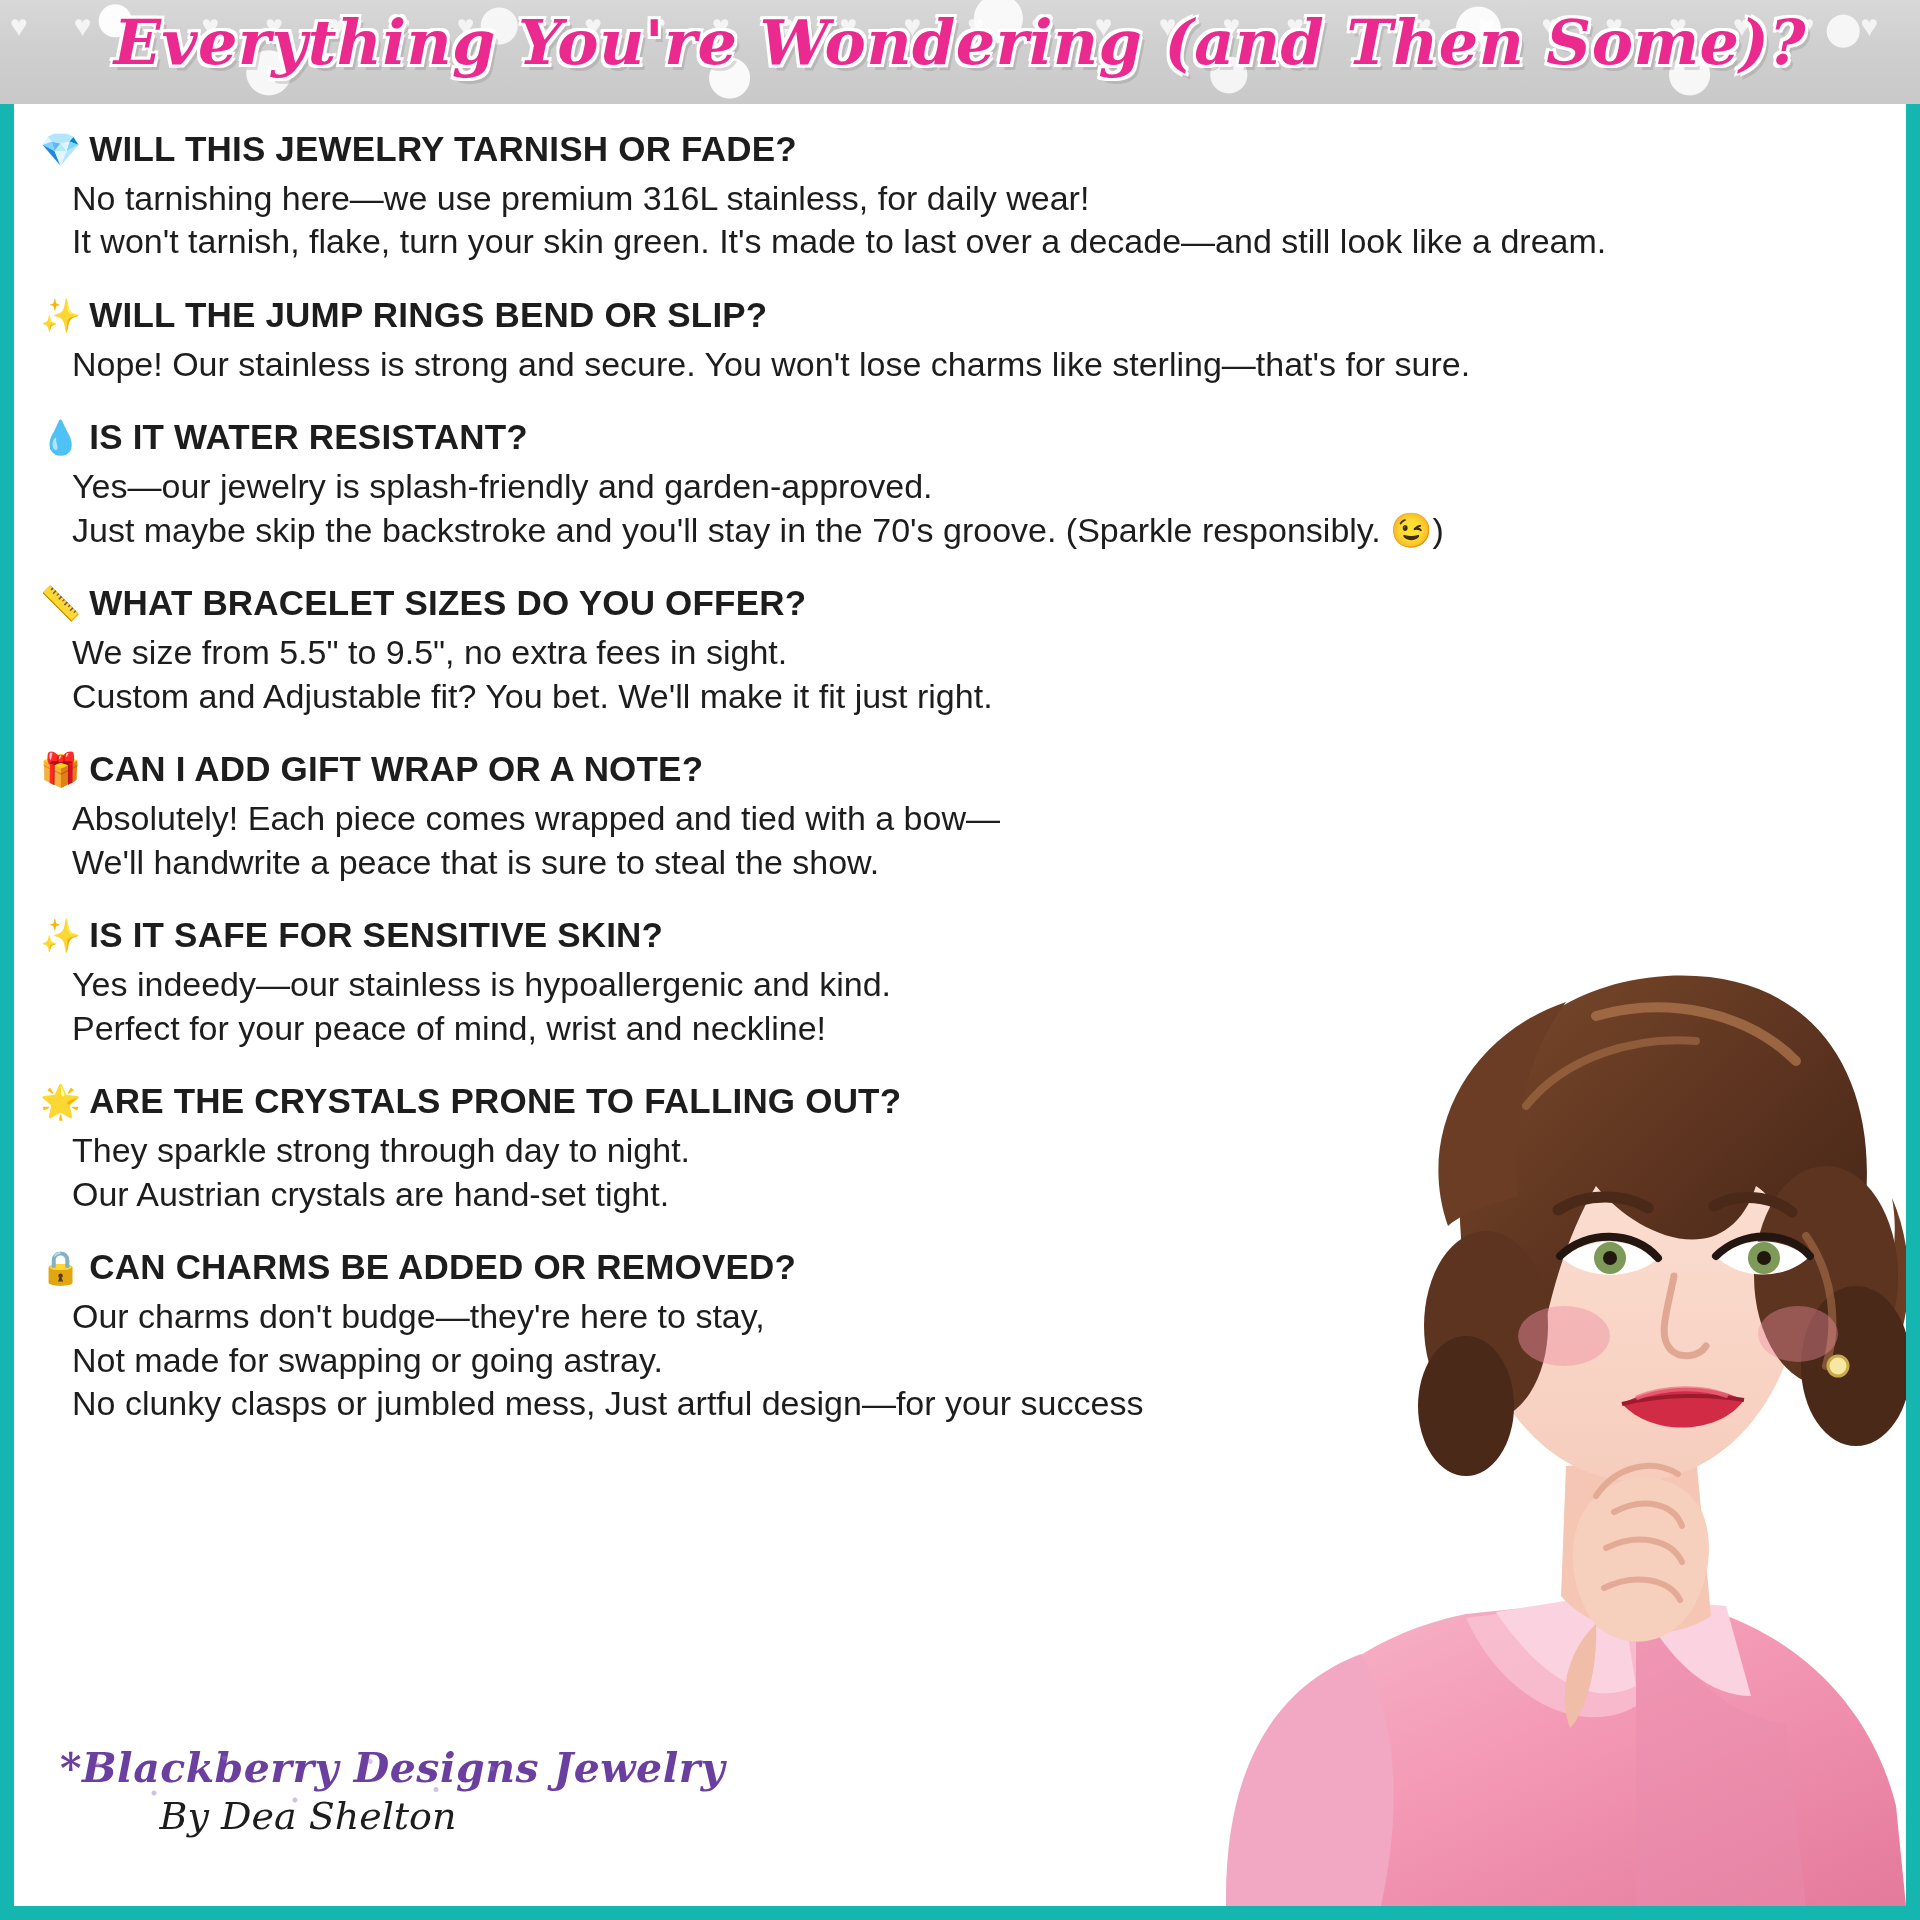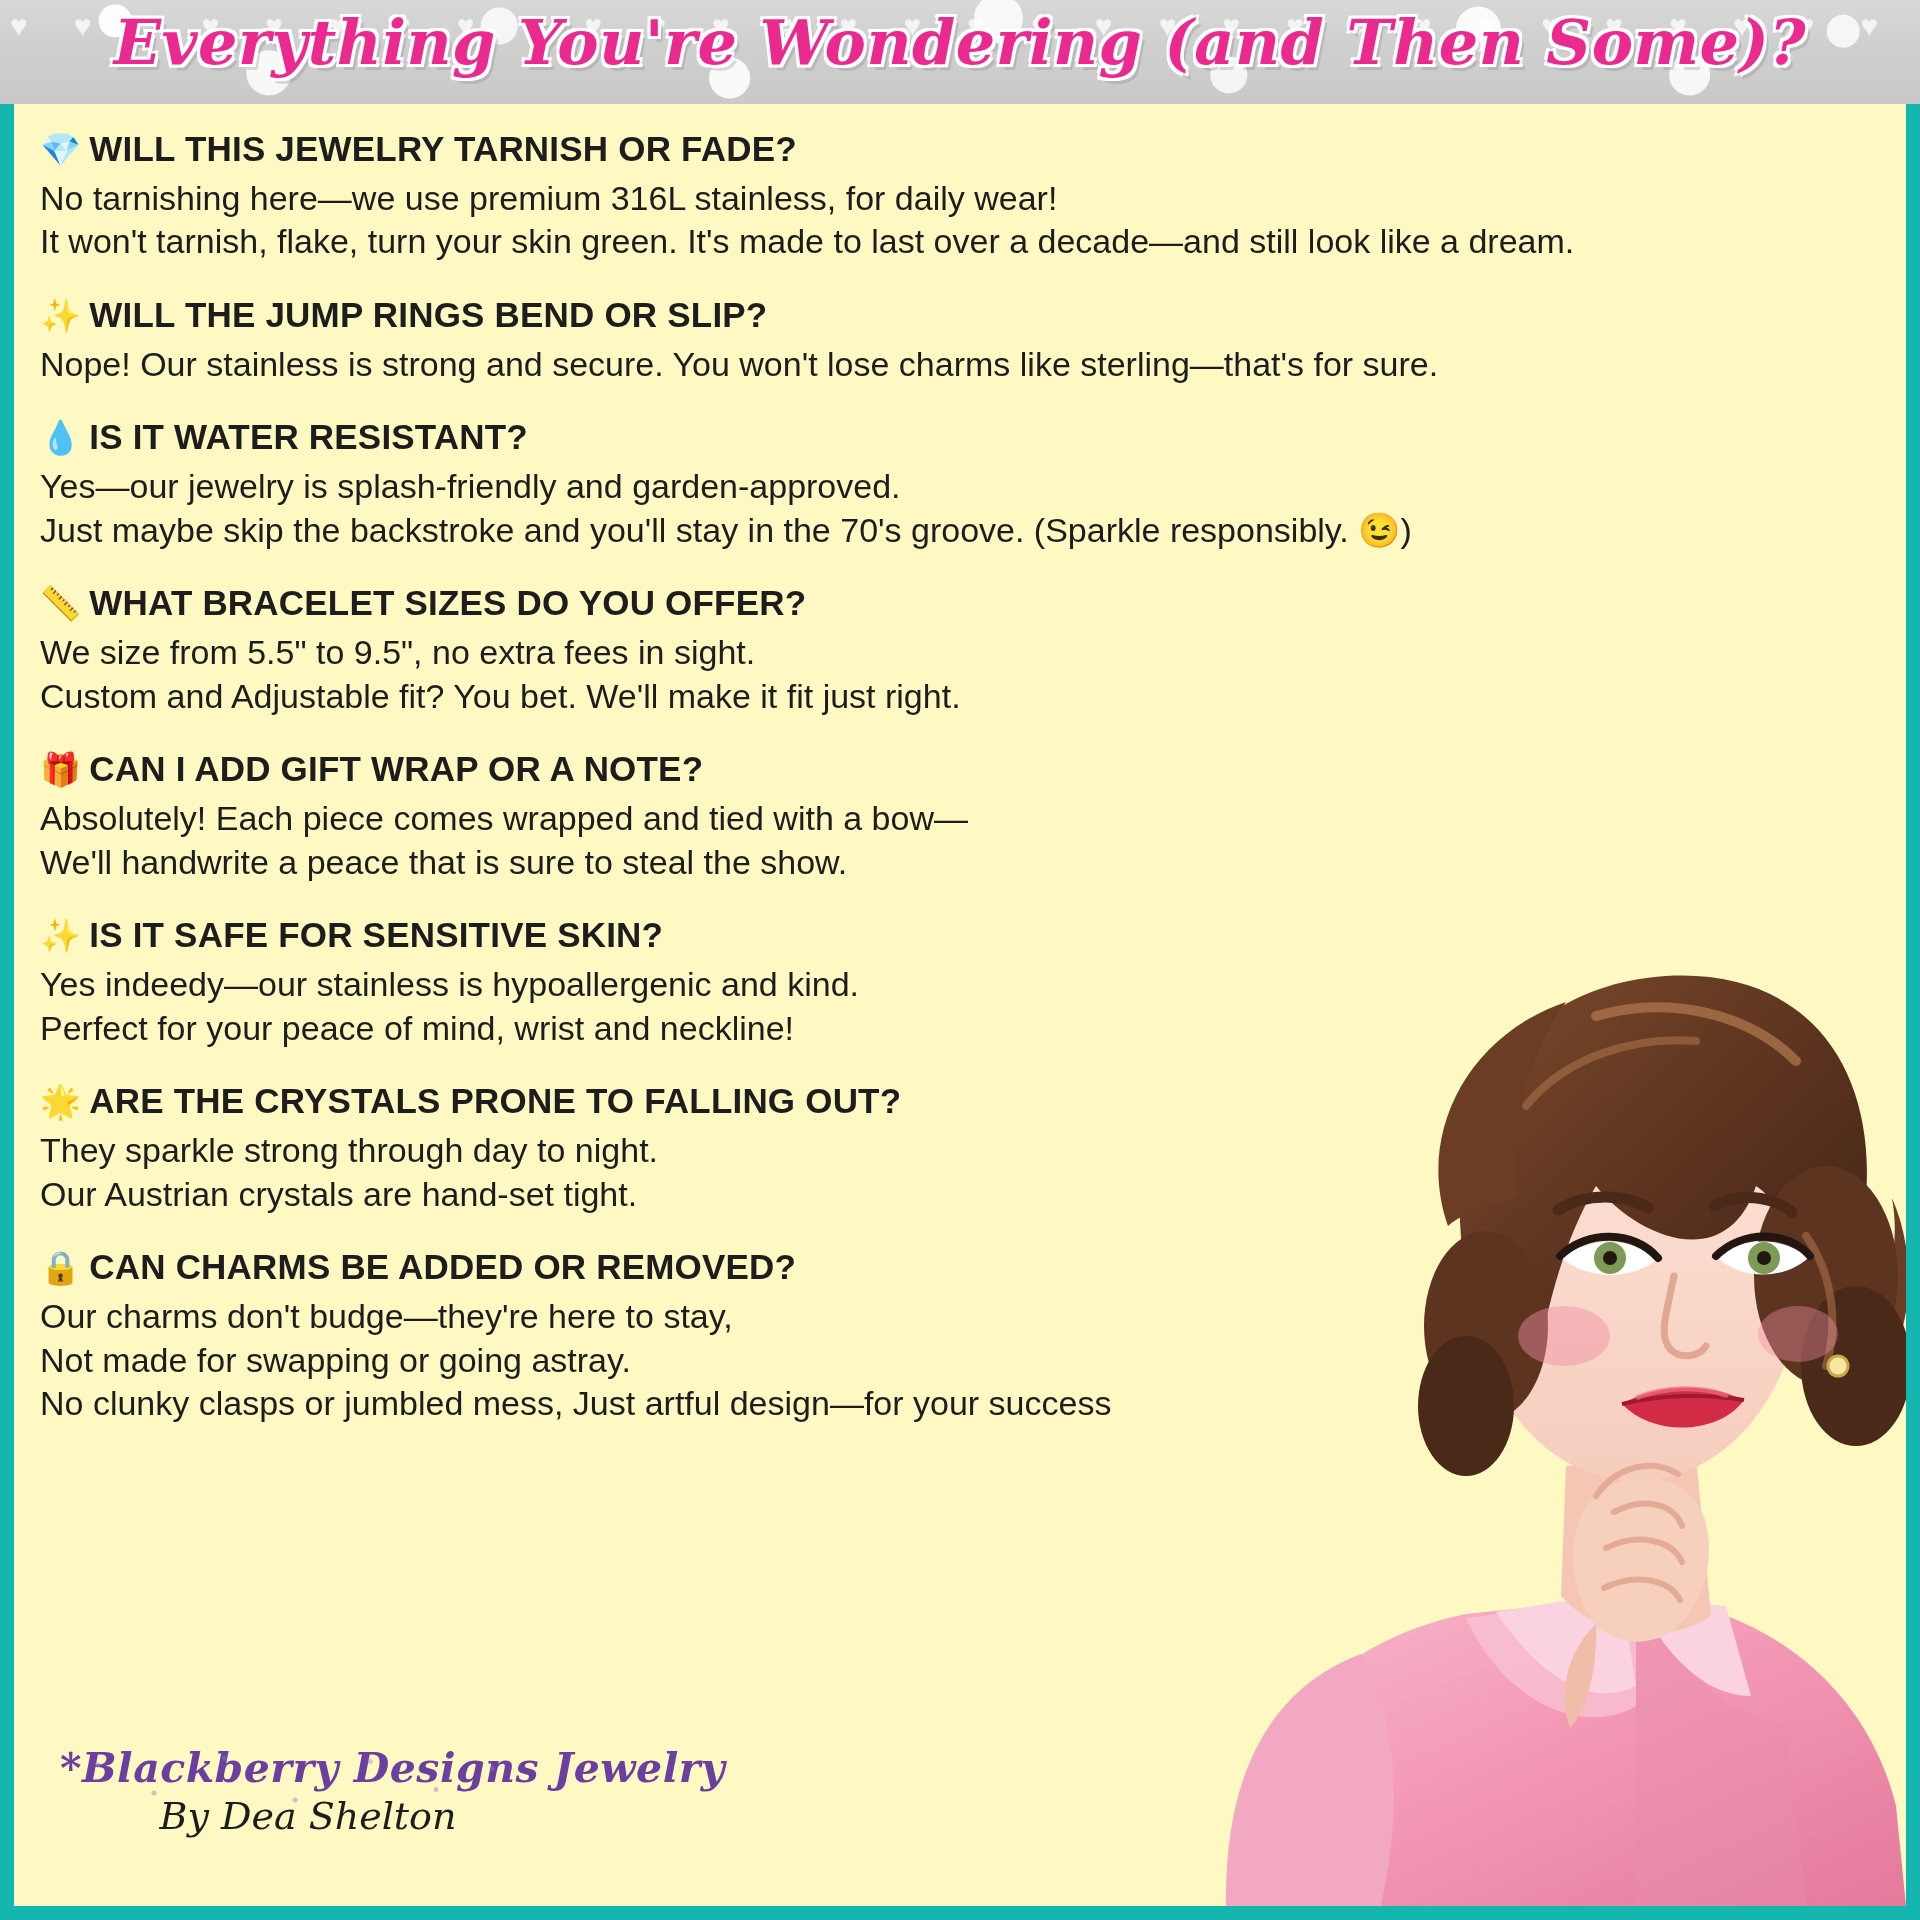--- a/index.html
+++ b/index.html
@@ -74,21 +74,21 @@
     white-space: nowrap;
   }
 
   
   .card {
     position: absolute;
     left: 14px;
     top: 104px;
     width: 1892px;
     height: 1802px;
-    background: #fef9c3;
+    background: #ffffff;
     box-sizing: border-box;
     overflow: hidden;
   }
 
   .faq-list {
     position: relative;
     padding: 24px 26px 0 26px;
     z-index: 2;
   }
 
@@ -106,20 +106,21 @@
   }
   .faq-q .emoji {
     font-size: 33px;
     margin-right: 8px;
   }
   .faq-a-line {
     font-size: 34px;
     color: #1d1d1d;
     line-height: 1.28;
     white-space: nowrap;
+    margin-left: 32px;
   }
 
   
   .portrait {
     position: absolute;
     right: 0;
     bottom: 0;
     width: 740px;
     height: 1100px;
     z-index: 1;

